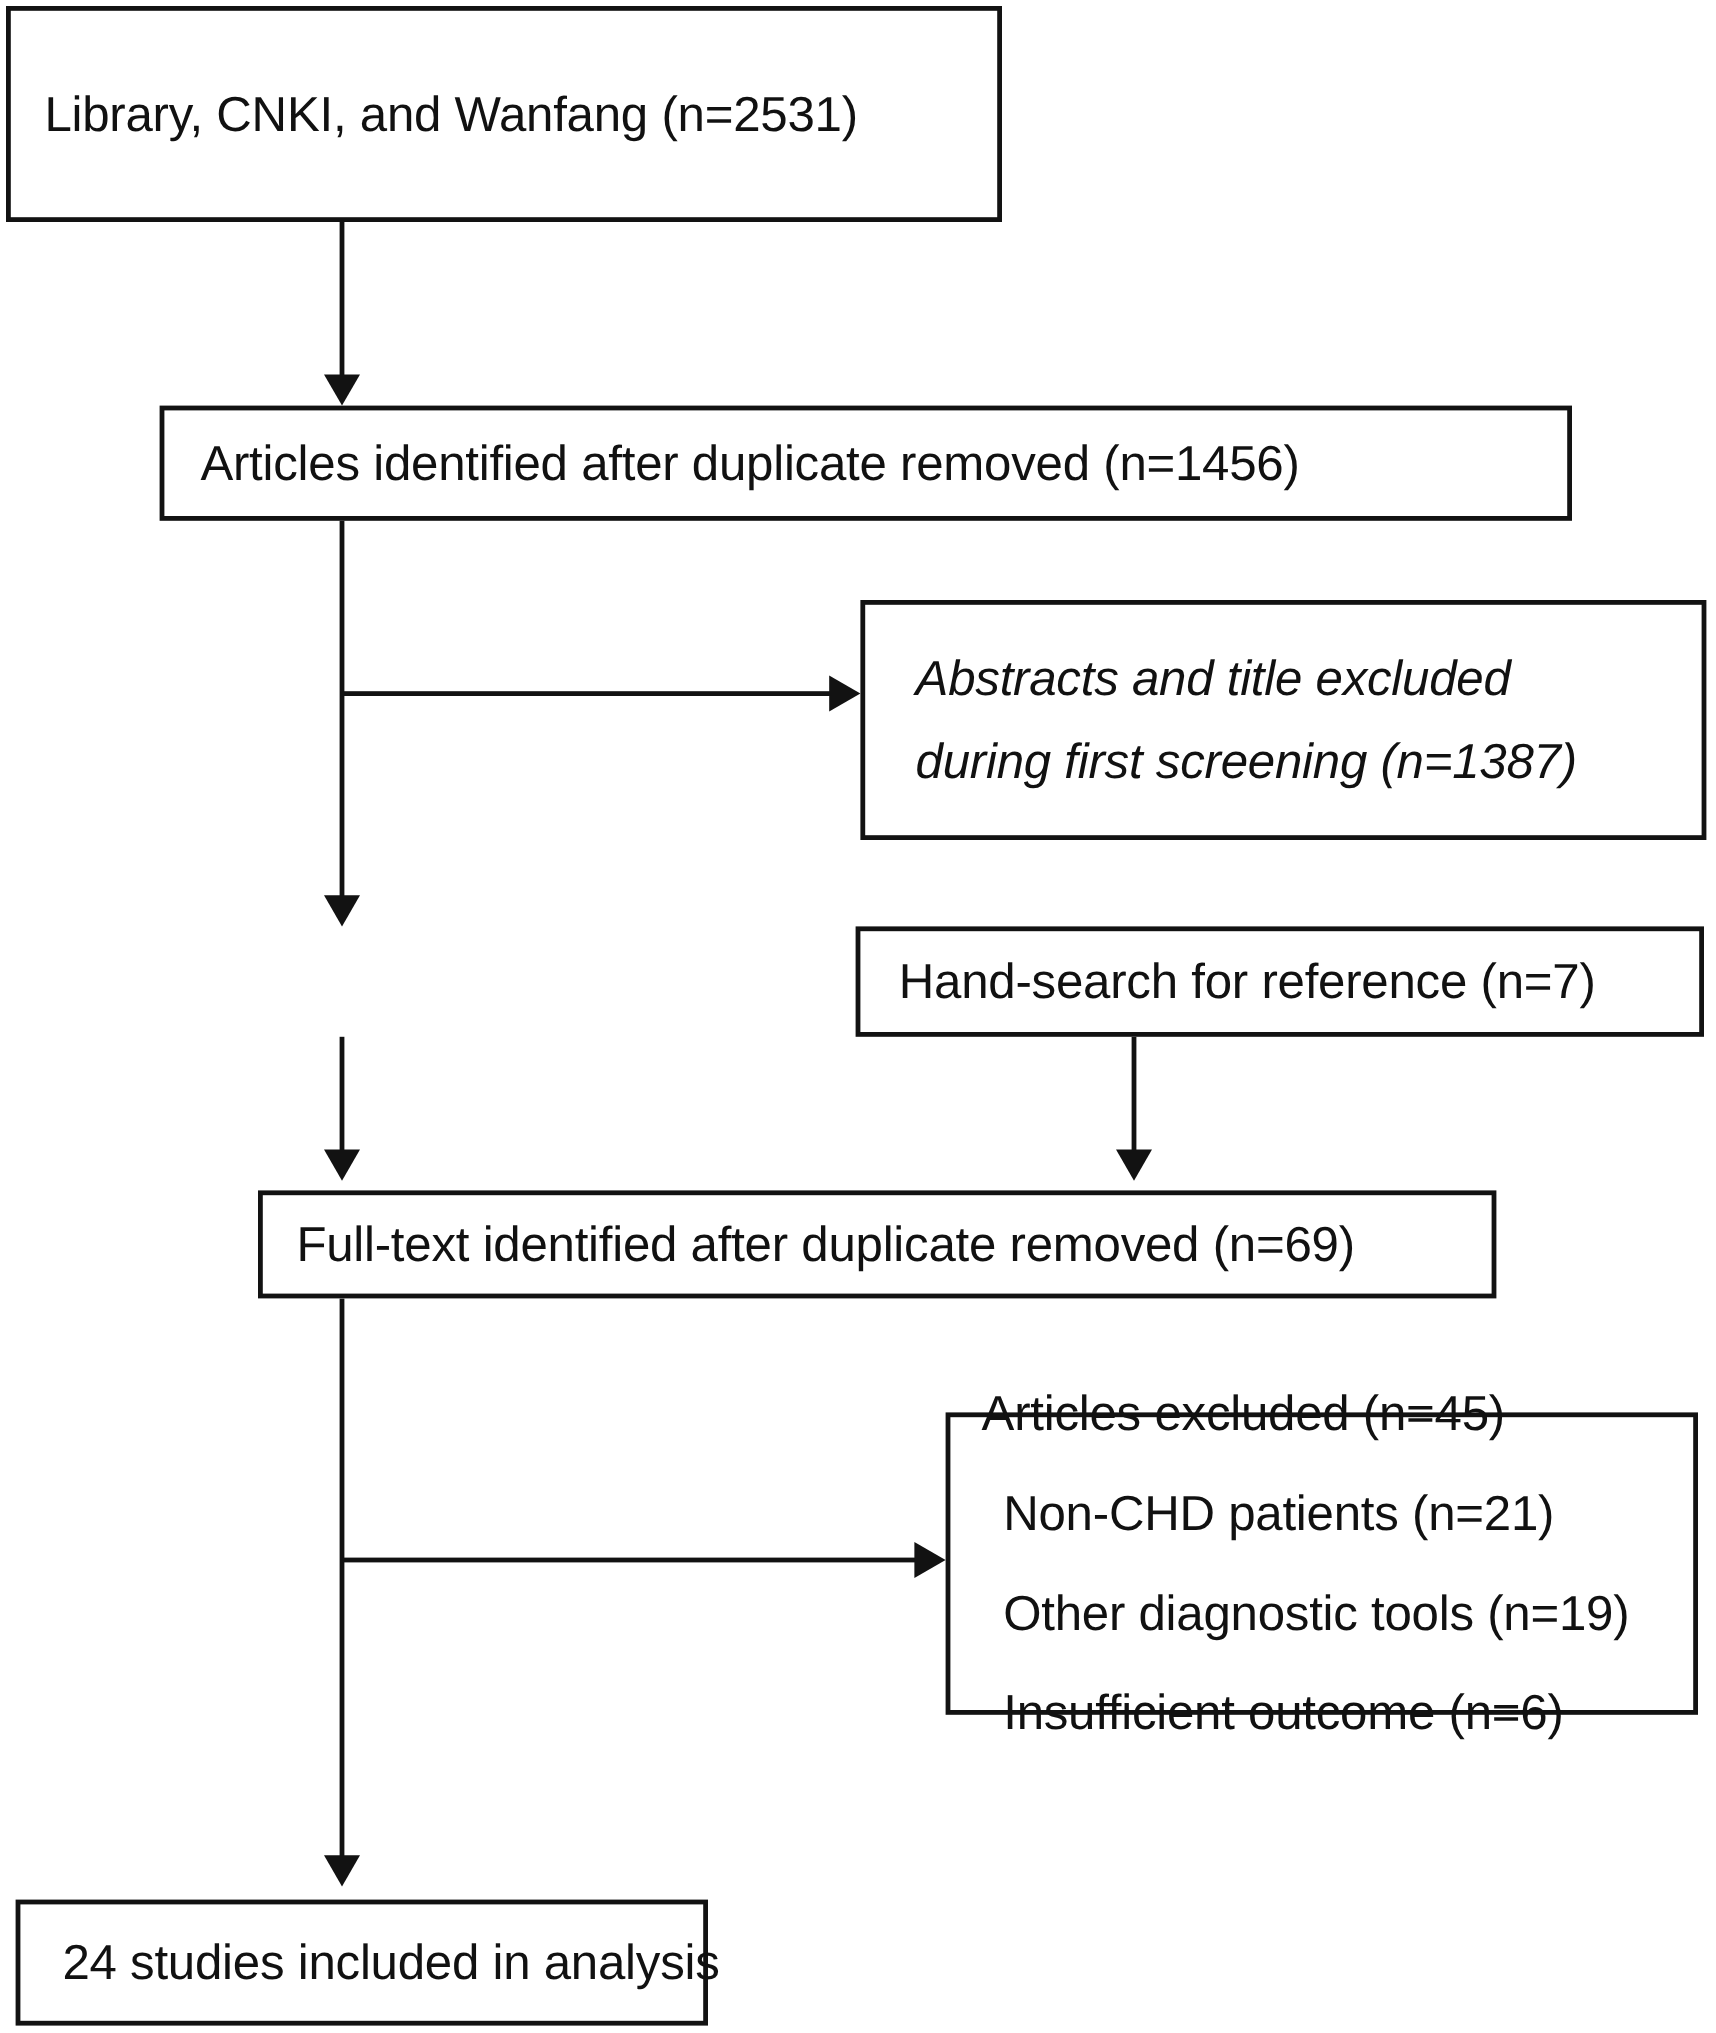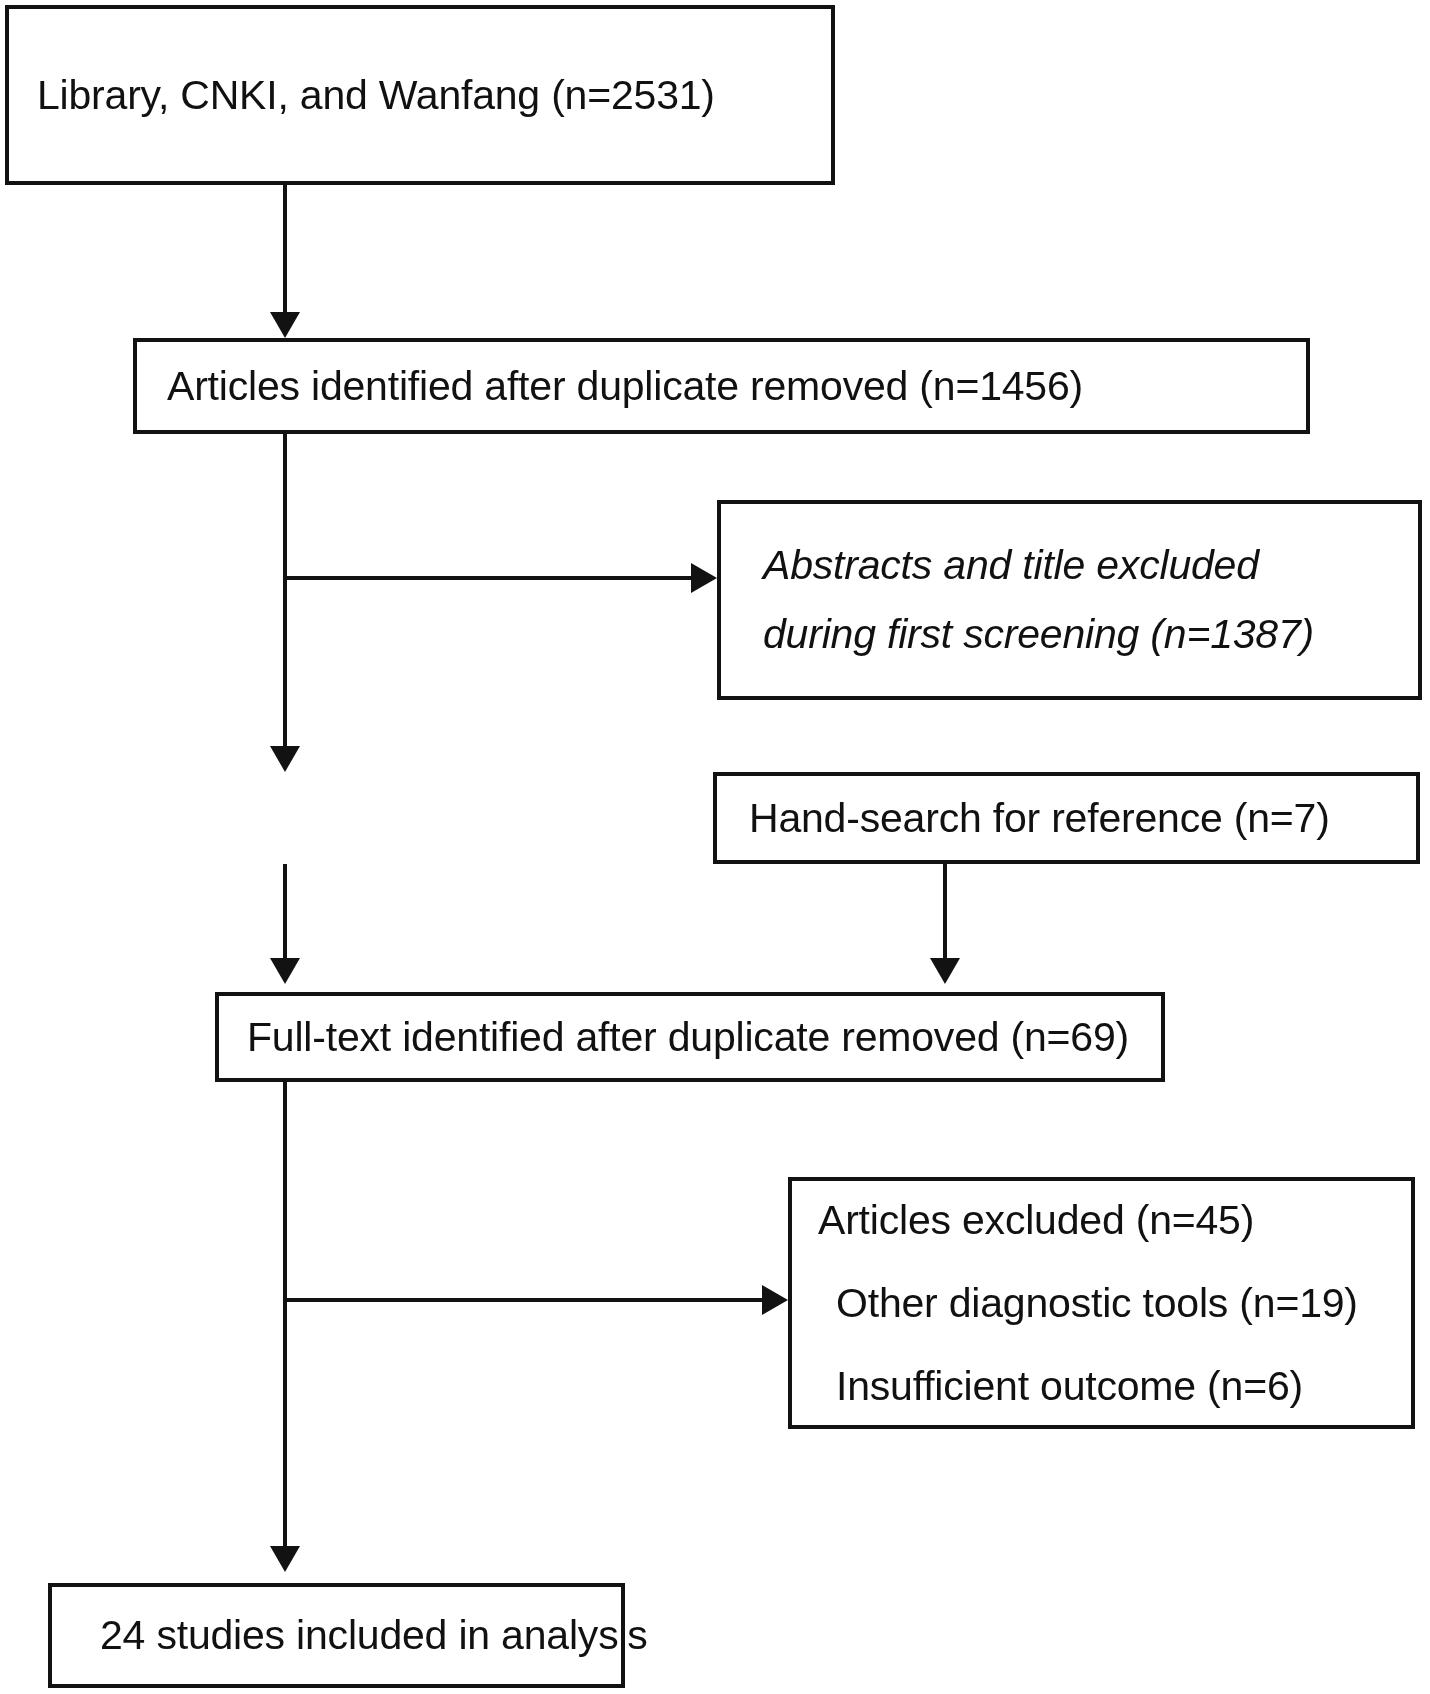--- a/index.html
+++ b/index.html
@@ -34,25 +34,25 @@
     letter-spacing: -0.2px;
   }
   
   #node-sources      { left: 5px;   top: 5px;    width: 830px; height: 180px; padding: 0 0 0 28px; }
   #node-sources .line { margin: 11px 0; }
   #node-identified   { left: 133px; top: 338px;  width: 1177px; height: 96px; padding: 0 0 0 30px; }
   #node-abstracts    { left: 717px; top: 500px;  width: 705px; height: 200px; padding: 0 0 0 42px; }
   #node-abstracts .line { margin: 14px 0; font-style: italic; }
   #node-fulltext-eval{ left: 30px;  top: 772px;  width: 613px; height: 92px; padding: 0 0 0 30px; }
   #node-handsearch   { left: 713px; top: 772px;  width: 707px; height: 92px; padding: 0 0 0 32px; }
-  #node-fulltext-id  { left: 215px; top: 992px;  width: 950px; height: 90px; padding: 0 0 0 28px; }
+  #node-fulltext-id  { left: 215px; top: 992px;  width: 1032px; height: 90px; padding: 0 0 0 28px; }
   #node-excluded     { left: 788px; top: 1177px; width: 627px; height: 252px; padding: 0 0 0 26px; }
   #node-excluded .line { margin: 21px 0; }
   #node-excluded .line.indent { padding-left: 18px; }
-  #node-included     { left: 13px;  top: 1583px; width: 577px; height: 105px; padding: 0 0 0 48px; margin-left: 35px; }
+  #node-included     { left: 13px;  top: 1583px; width: 577px; height: 105px; padding: 0 0 0 35px; }
 
   
   .vline, .hline {
     position: absolute;
     background: #121212;
     z-index: 1;
   }
   .vline { width: 4px; }
   .hline { height: 4px; }
   .arrow-down {
@@ -115,20 +115,21 @@
   <div class="node" id="node-handsearch">
     <div class="line">Hand-search for reference (n=7)</div>
   </div>
 
   <div class="node" id="node-fulltext-id">
     <div class="line">Full-text identified after duplicate removed (n=69)</div>
   </div>
 
   <div class="node" id="node-excluded">
     <div class="line">Articles excluded (n=45)</div>
+    <div class="line indent">Non-CHD patients (n=21)</div>
     <div class="line indent">Other diagnostic tools (n=19)</div>
     <div class="line indent">Insufficient outcome (n=6)</div>
   </div>
 
   <div class="node" id="node-included">
     <div class="line">24 studies included in analysis</div>
   </div>
 
 </div>
 

